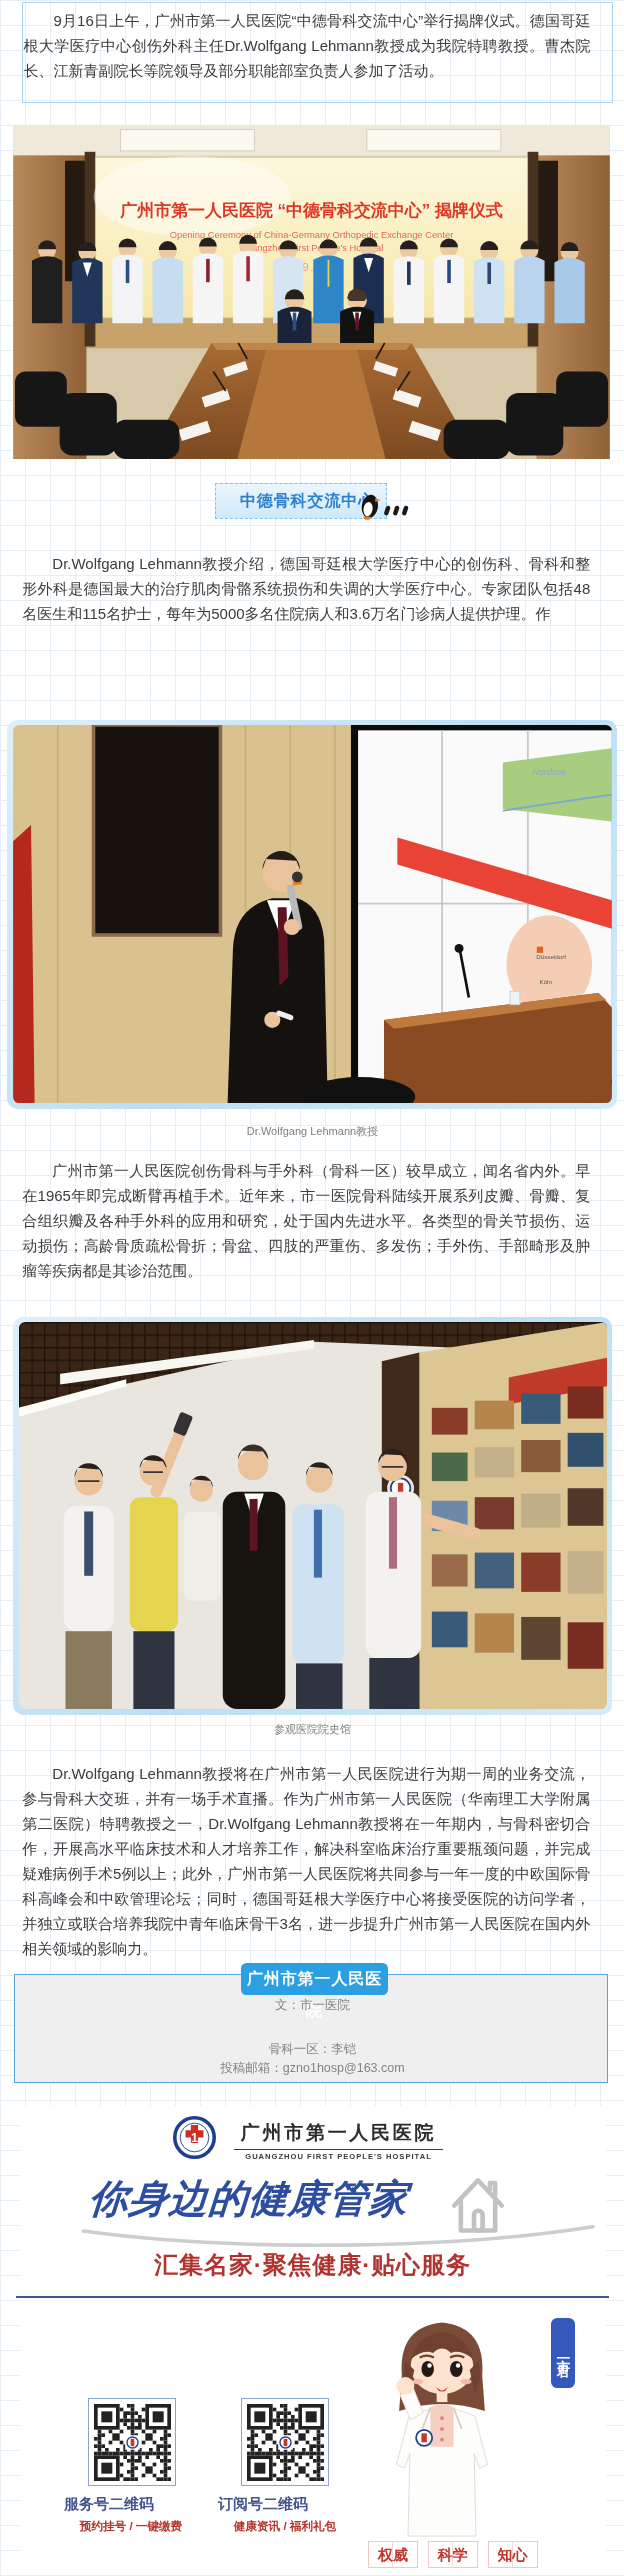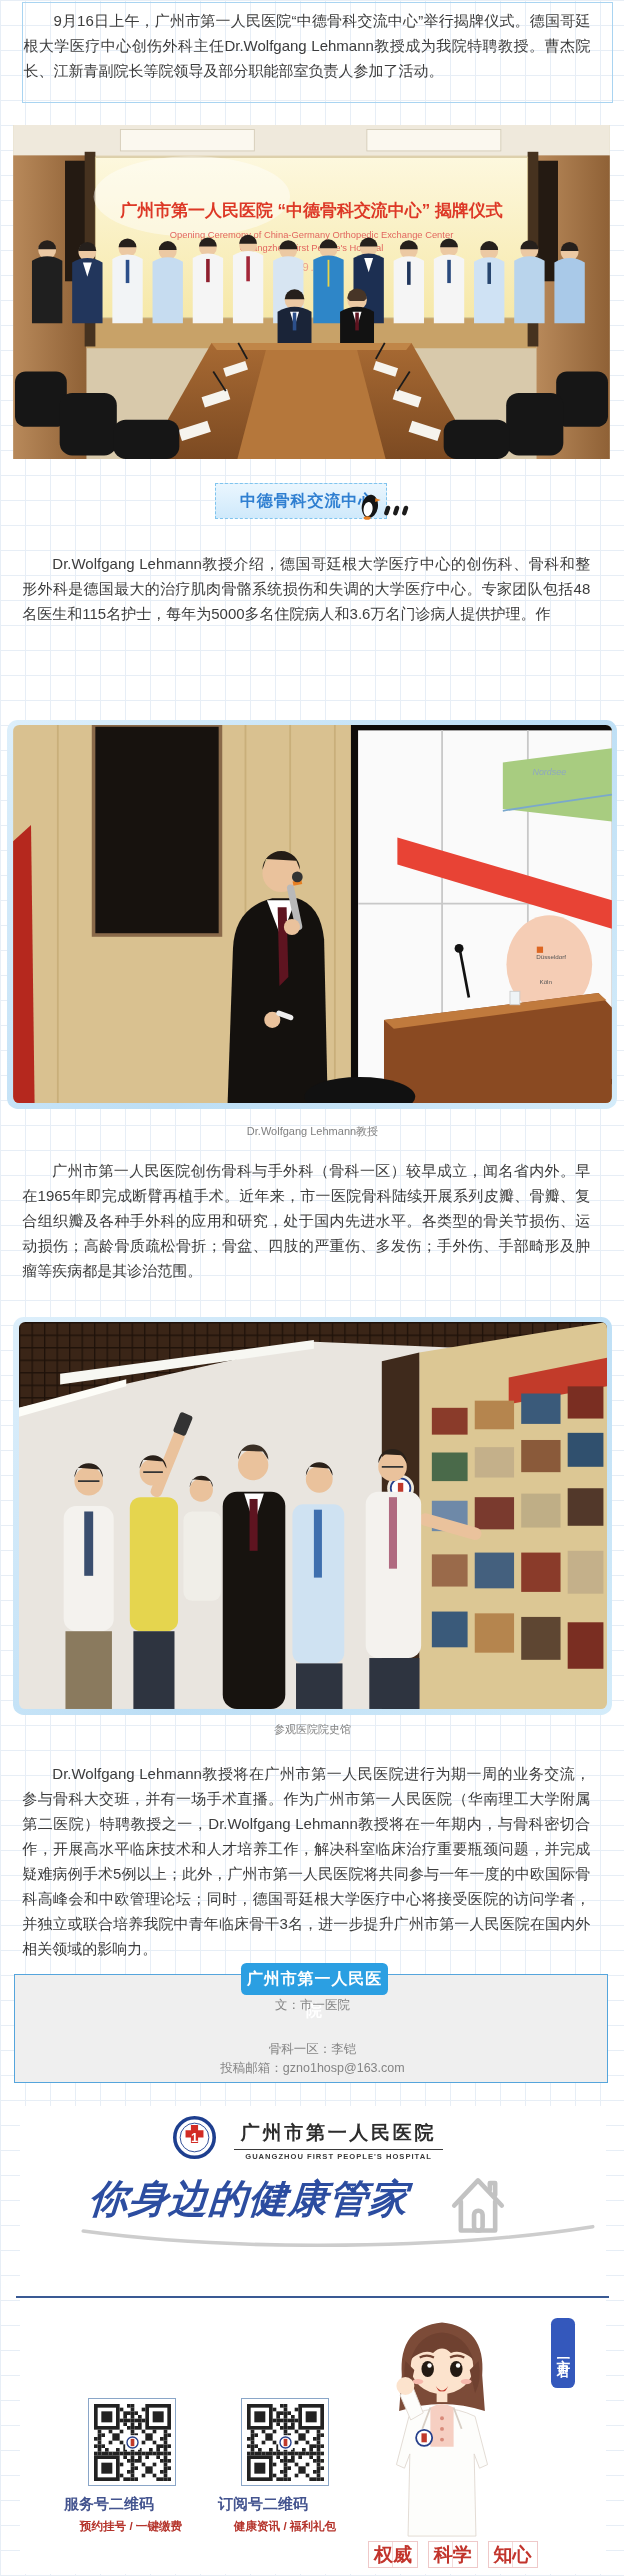--- a/index.html
+++ b/index.html
@@ -50,21 +50,21 @@
     font-size:15px;font-weight:bold;color:#44548f;}
   .qr-desc{position:absolute;top:2519px;width:152px;text-align:center;
     font-size:11.6px;font-weight:bold;color:#b5342c;}
   .girl{position:absolute;left:375px;top:2311px;}
   .seal{position:absolute;left:551px;top:2318px;width:24px;height:70px;background:#3458bc;
     border-radius:6.3px;color:#fff;writing-mode:vertical-rl;text-orientation:upright;
     font-size:13.4px;font-weight:bold;letter-spacing:2.7px;display:flex;align-items:center;
     justify-content:center;}
   .motto{position:absolute;left:368px;top:2541px;display:flex;gap:9.8px;}
   .motto span{display:inline-block;width:48px;height:25px;line-height:25px;text-align:center;
-    font-size:19px;font-weight:bold;color:#c2342c;border:0.9px solid #efc9c9;
+    font-size:15px;font-weight:bold;color:#c2342c;border:0.9px solid #efc9c9;
     background-image:linear-gradient(90deg,transparent 23px,#f4dada 23px,#f4dada 24px,transparent 24px);}
 </style>
 </head>
 <body>
 
 <div id="page">
 
   <div class="p1-box">
     <p class="para" style="left:0.9px;top:5.4px;position:absolute;width:567px;">9月16日上午，广州市第一人民医院“中德骨科交流中心”举行揭牌仪式。德国哥廷根大学医疗中心创伤外科主任Dr.Wolfgang Lehmann教授成为我院特聘教授。曹杰院长、江新青副院长等院领导及部分职能部室负责人参加了活动。</p>
   </div>
@@ -432,20 +432,21 @@
     <g stroke="#c2c2c2" stroke-width="7" fill="none" stroke-linecap="round" stroke-linejoin="round">
       <path d="M14,58 L50,20 L86,58"></path>
       <path d="M24,52 V96 H76 V52"></path>
       <rect x="44" y="66" width="13" height="30" rx="6"></rect>
       <path d="M68,34 V24 H76 V42"></path>
     </g>
   </svg>
   <svg class="swoosh" width="518" height="23" viewBox="0 0 580 26">
     <path d="M2,8 C180,32 420,28 578,3" stroke="#cdcdcd" stroke-width="4" fill="none" stroke-linecap="round"></path>
   </svg>
+  <div class="slogan-red">汇集名家·聚焦健康·贴心服务</div>
   <div class="blue-line"></div>
 
   <div class="qr-box" style="left:88px;"><svg viewBox="0 0 84 84" width="100%" height="100%" fill="#222">
         <rect x="36" y="0" width="4" height="4"></rect>
         <rect x="40" y="0" width="4" height="4"></rect>
         <rect x="28" y="4" width="4" height="4"></rect>
         <rect x="40" y="4" width="4" height="4"></rect>
         <rect x="52" y="4" width="4" height="4"></rect>
         <rect x="32" y="8" width="4" height="4"></rect>
         <rect x="36" y="8" width="4" height="4"></rect>

